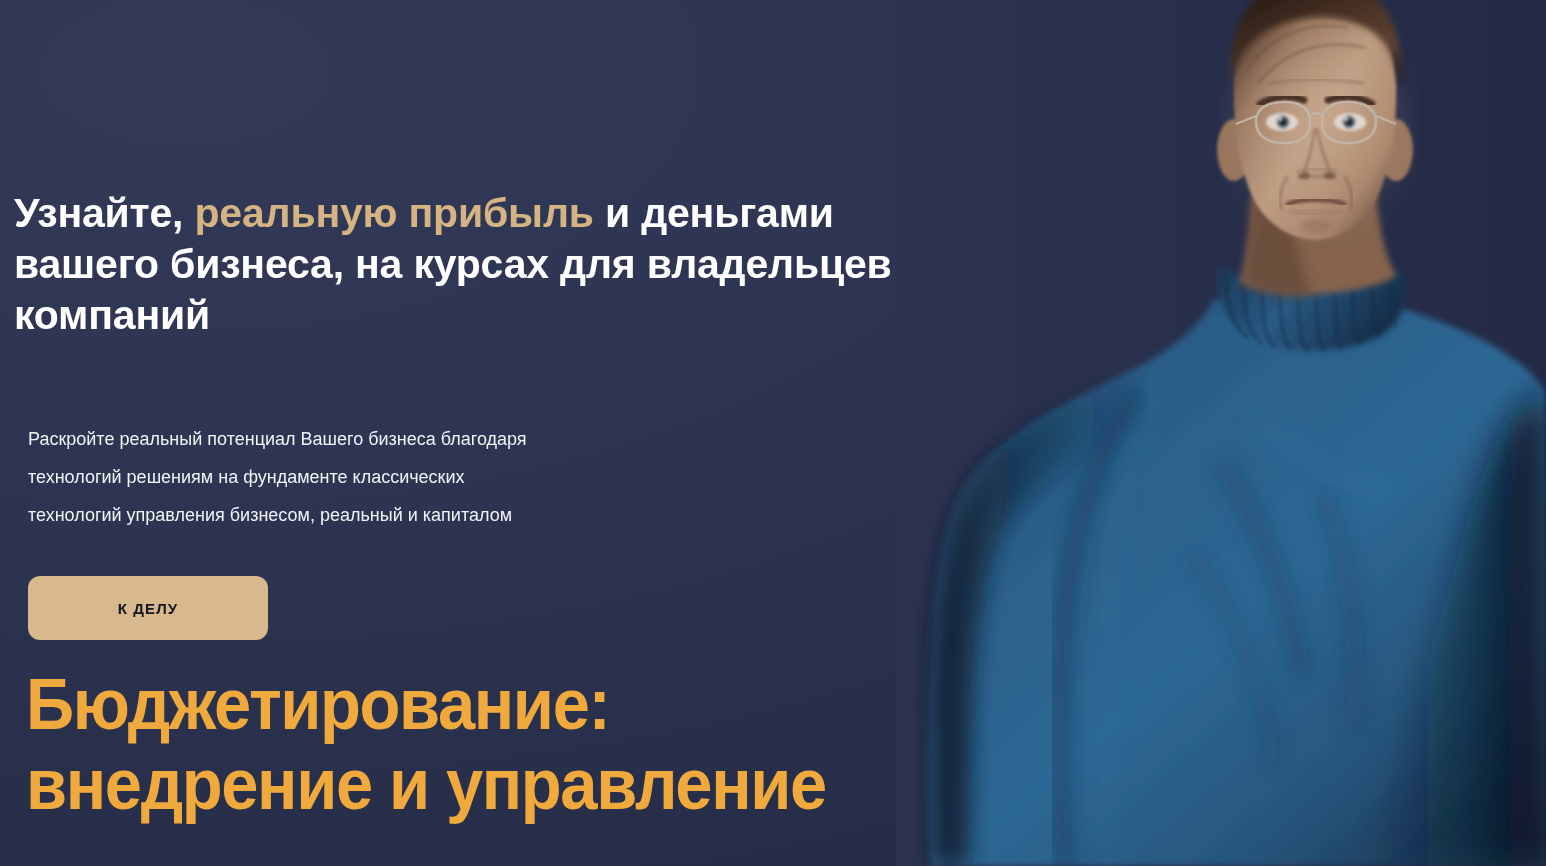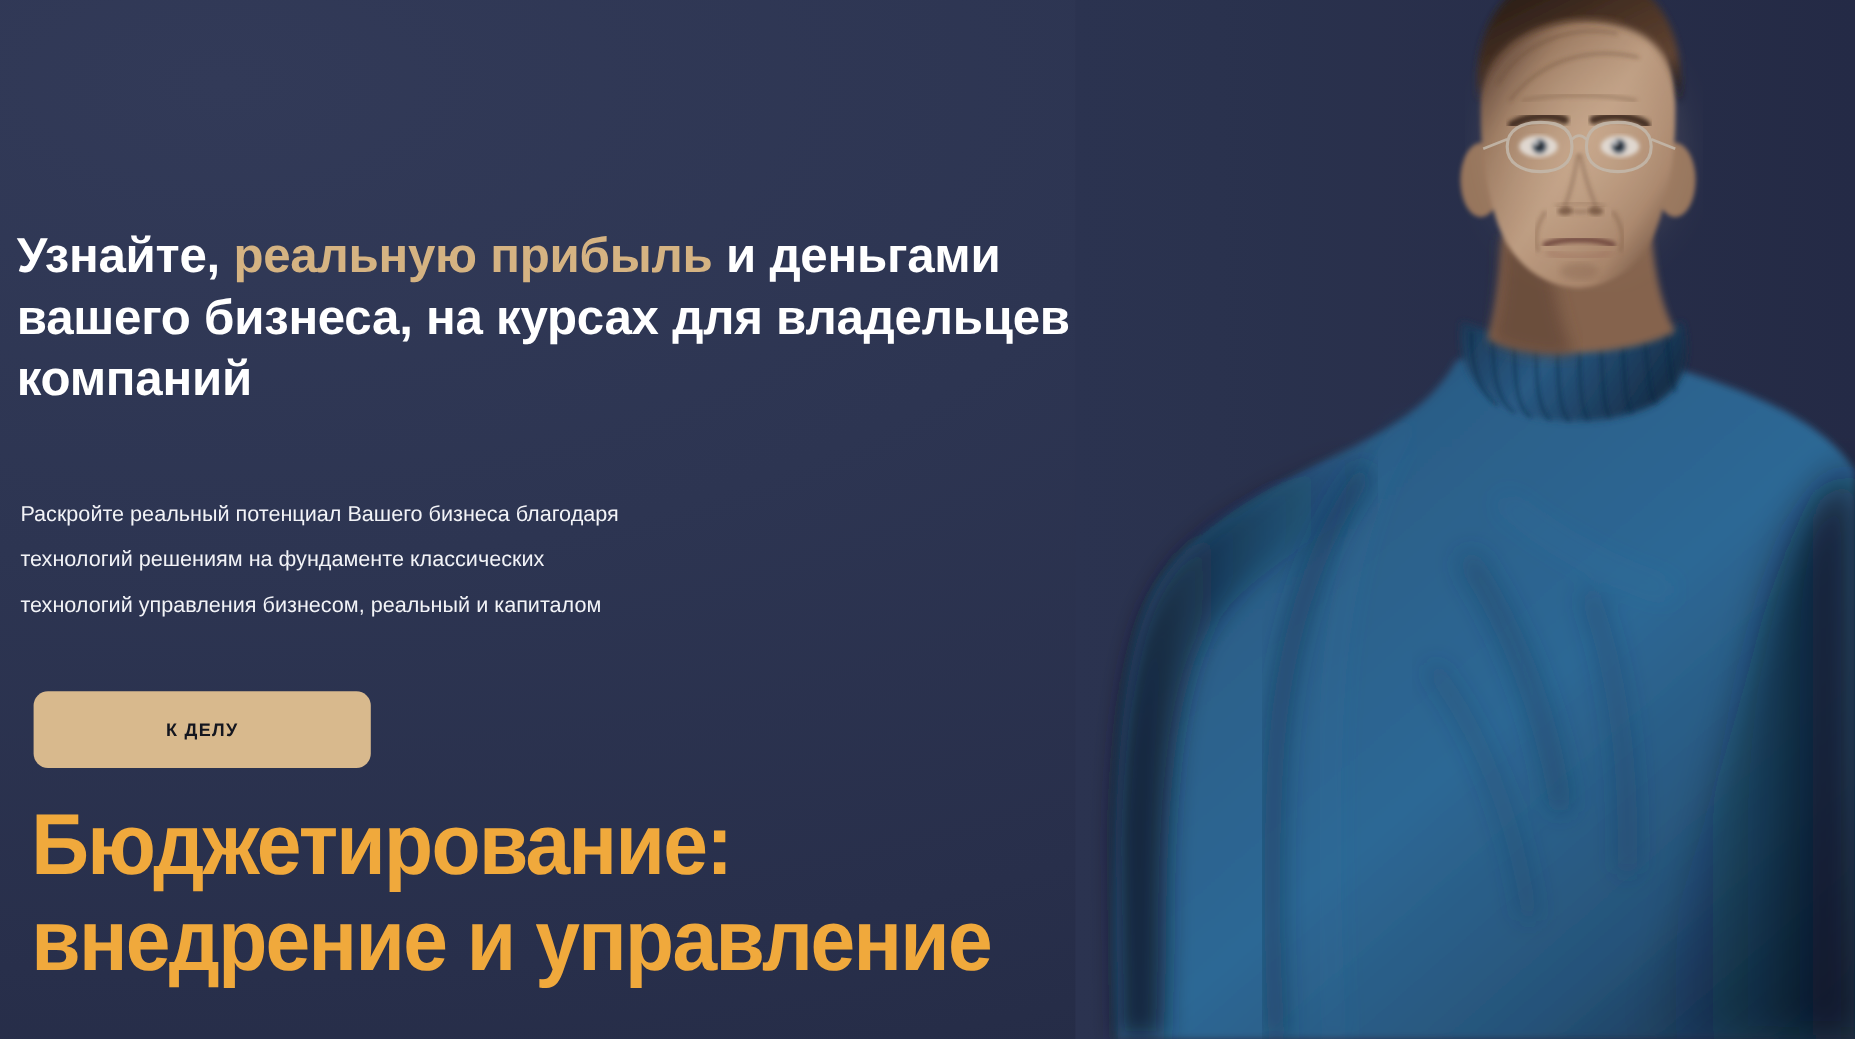--- a/index.html
+++ b/index.html
@@ -60,33 +60,33 @@
     color: #ffffff;
     text-rendering: optimizeLegibility;
   }
   .headline .accent { color: #d5b382; text-align: right; }
 
   .subcopy {
     position: absolute;
     top: 408px;
     left: 2px;
     width: 700px;
-    margin: 1px;
+    margin: 12px;
     font-size: 18px;
     line-height: 38px;
     font-weight: 400;
     color: #f2f3f7;
   }
   .subcopy span { display: block; }
 
   .cta {
     position: absolute;
     top: 576px;
     left: 14px;
-    width: 281px;
+    width: 240px;
     height: 64px;
     border: 0;
     border-radius: 12px;
     background: #d8b98d;
     color: #14161f;
     font-family: "Liberation Sans", "DejaVu Sans", sans-serif;
     font-size: 15px;
     font-weight: 700;
     letter-spacing: 1.1px;
     cursor: pointer;

